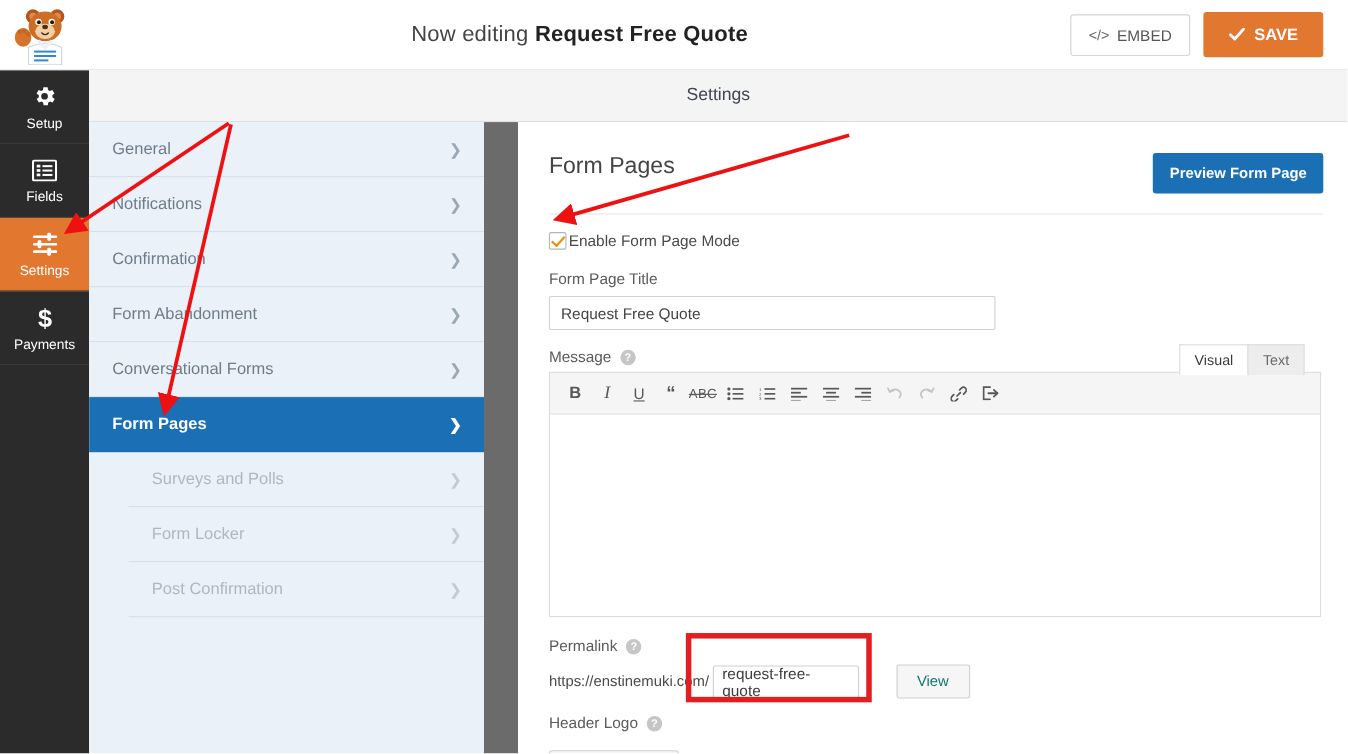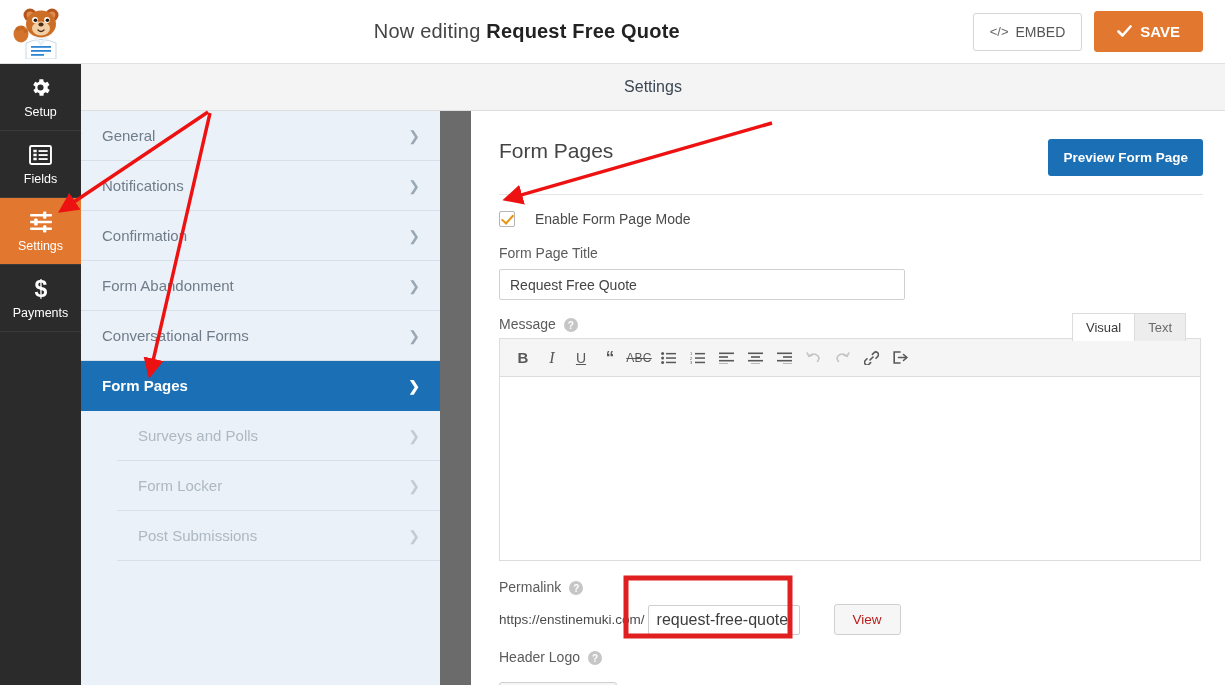--- a/index.html
+++ b/index.html
@@ -89,21 +89,21 @@
     background: #ffffff; overflow: hidden; padding: 28px 22px 0 28px;
   }
   .content-top { display: flex; align-items: flex-start; justify-content: space-between; }
   .content-title { font-size: 21px; color: #444; font-weight: normal; }
   .btn-preview {
     background: #1a6fb5; border: none; border-radius: 3px; color: #fff;
     font-size: 13.5px; font-weight: bold; padding: 11px 15px; cursor: pointer; font-family: inherit;
   }
   .hr { height: 1px; background: #e6e6e6; margin: 18px 0 16px 0; }
 
-  .check-row { display: flex; align-items: center; gap: 20px; margin-bottom: 18px; }
+  .check-row { display: flex; align-items: center; gap: 2px; margin-bottom: 18px; }
   .checkbox {
     width: 16px; height: 16px; border: 1px solid #b5b5b5; background: #fff; border-radius: 2px;
     position: relative; cursor: pointer; flex: 0 0 16px;
   }
   .checkbox.checked::after {
     content: ""; position: absolute; left: 4px; top: 0px; width: 5px; height: 10px;
     border: solid #e8920e; border-width: 0 2px 2px 0; transform: rotate(42deg);
   }
   .check-label { font-size: 14px; color: #4a4a4a; }
 
@@ -137,27 +137,27 @@
     color: #585858; font-size: 14px; cursor: pointer; border-radius: 2px;
   }
   .tb-btn.dim { color: #c4c4c4; }
   .ed-area { height: 183px; background: #fff; position: relative; }
 
   
   .perma-wrap { margin-top: 18px; }
   .perma-row { display: flex; align-items: center; margin-top: 9px; }
   .perma-base { font-size: 13.5px; color: #4a4a4a; white-space: nowrap; }
   .slug-input {
-    width: 152px; height: 30px; border: 1px solid #cfcfcf; border-radius: 2px;
-    padding: 0 8px; font-size: 16px; color: #3d3d3d; background: #fff;
+    width: 133px; height: 30px; border: 1px solid #cfcfcf; border-radius: 2px;
+    padding: 0 8px; font-size: 14px; color: #3d3d3d; background: #fff;
     display: flex; align-items: center; margin-left: 3px;
   }
   .btn-view {
     margin-left: 34px; background: #f6f6f6; border: 1px solid #cfcfcf; border-radius: 3px;
-    font-size: 13.5px; color: #b91c1c; padding: 7px 18px; cursor: pointer; font-family: inherit;
+    font-size: 13.5px; color: #0f766e; padding: 7px 18px; cursor: pointer; font-family: inherit;
   }
   .btn-upload {
     margin-top: 9px; background: #f6f6f6; border: 1px solid #cfcfcf; border-radius: 3px;
     font-size: 13.5px; color: #555; padding: 8px 16px; cursor: pointer; font-family: inherit;
   }
 
   
   .anno { position: absolute; inset: 0; pointer-events: none; z-index: 50; }
 </style>
 </head>
@@ -298,21 +298,21 @@
     </div>
     <div class="set-item disabled">
       <span>Surveys and Polls</span>
       <span class="chev">❯</span>
     </div>
     <div class="set-item disabled">
       <span>Form Locker</span>
       <span class="chev">❯</span>
     </div>
     <div class="set-item disabled">
-      <span>Post Submissions</span>
+      <span>Post Confirmation</span>
       <span class="chev">❯</span>
     </div>
   </div>
   <div class="col-gap"></div>
 
   <div class="content">
 
     <div class="content-top">
       <h1 class="content-title">Form Pages</h1>
       <button class="btn-preview">Preview Form Page</button>

